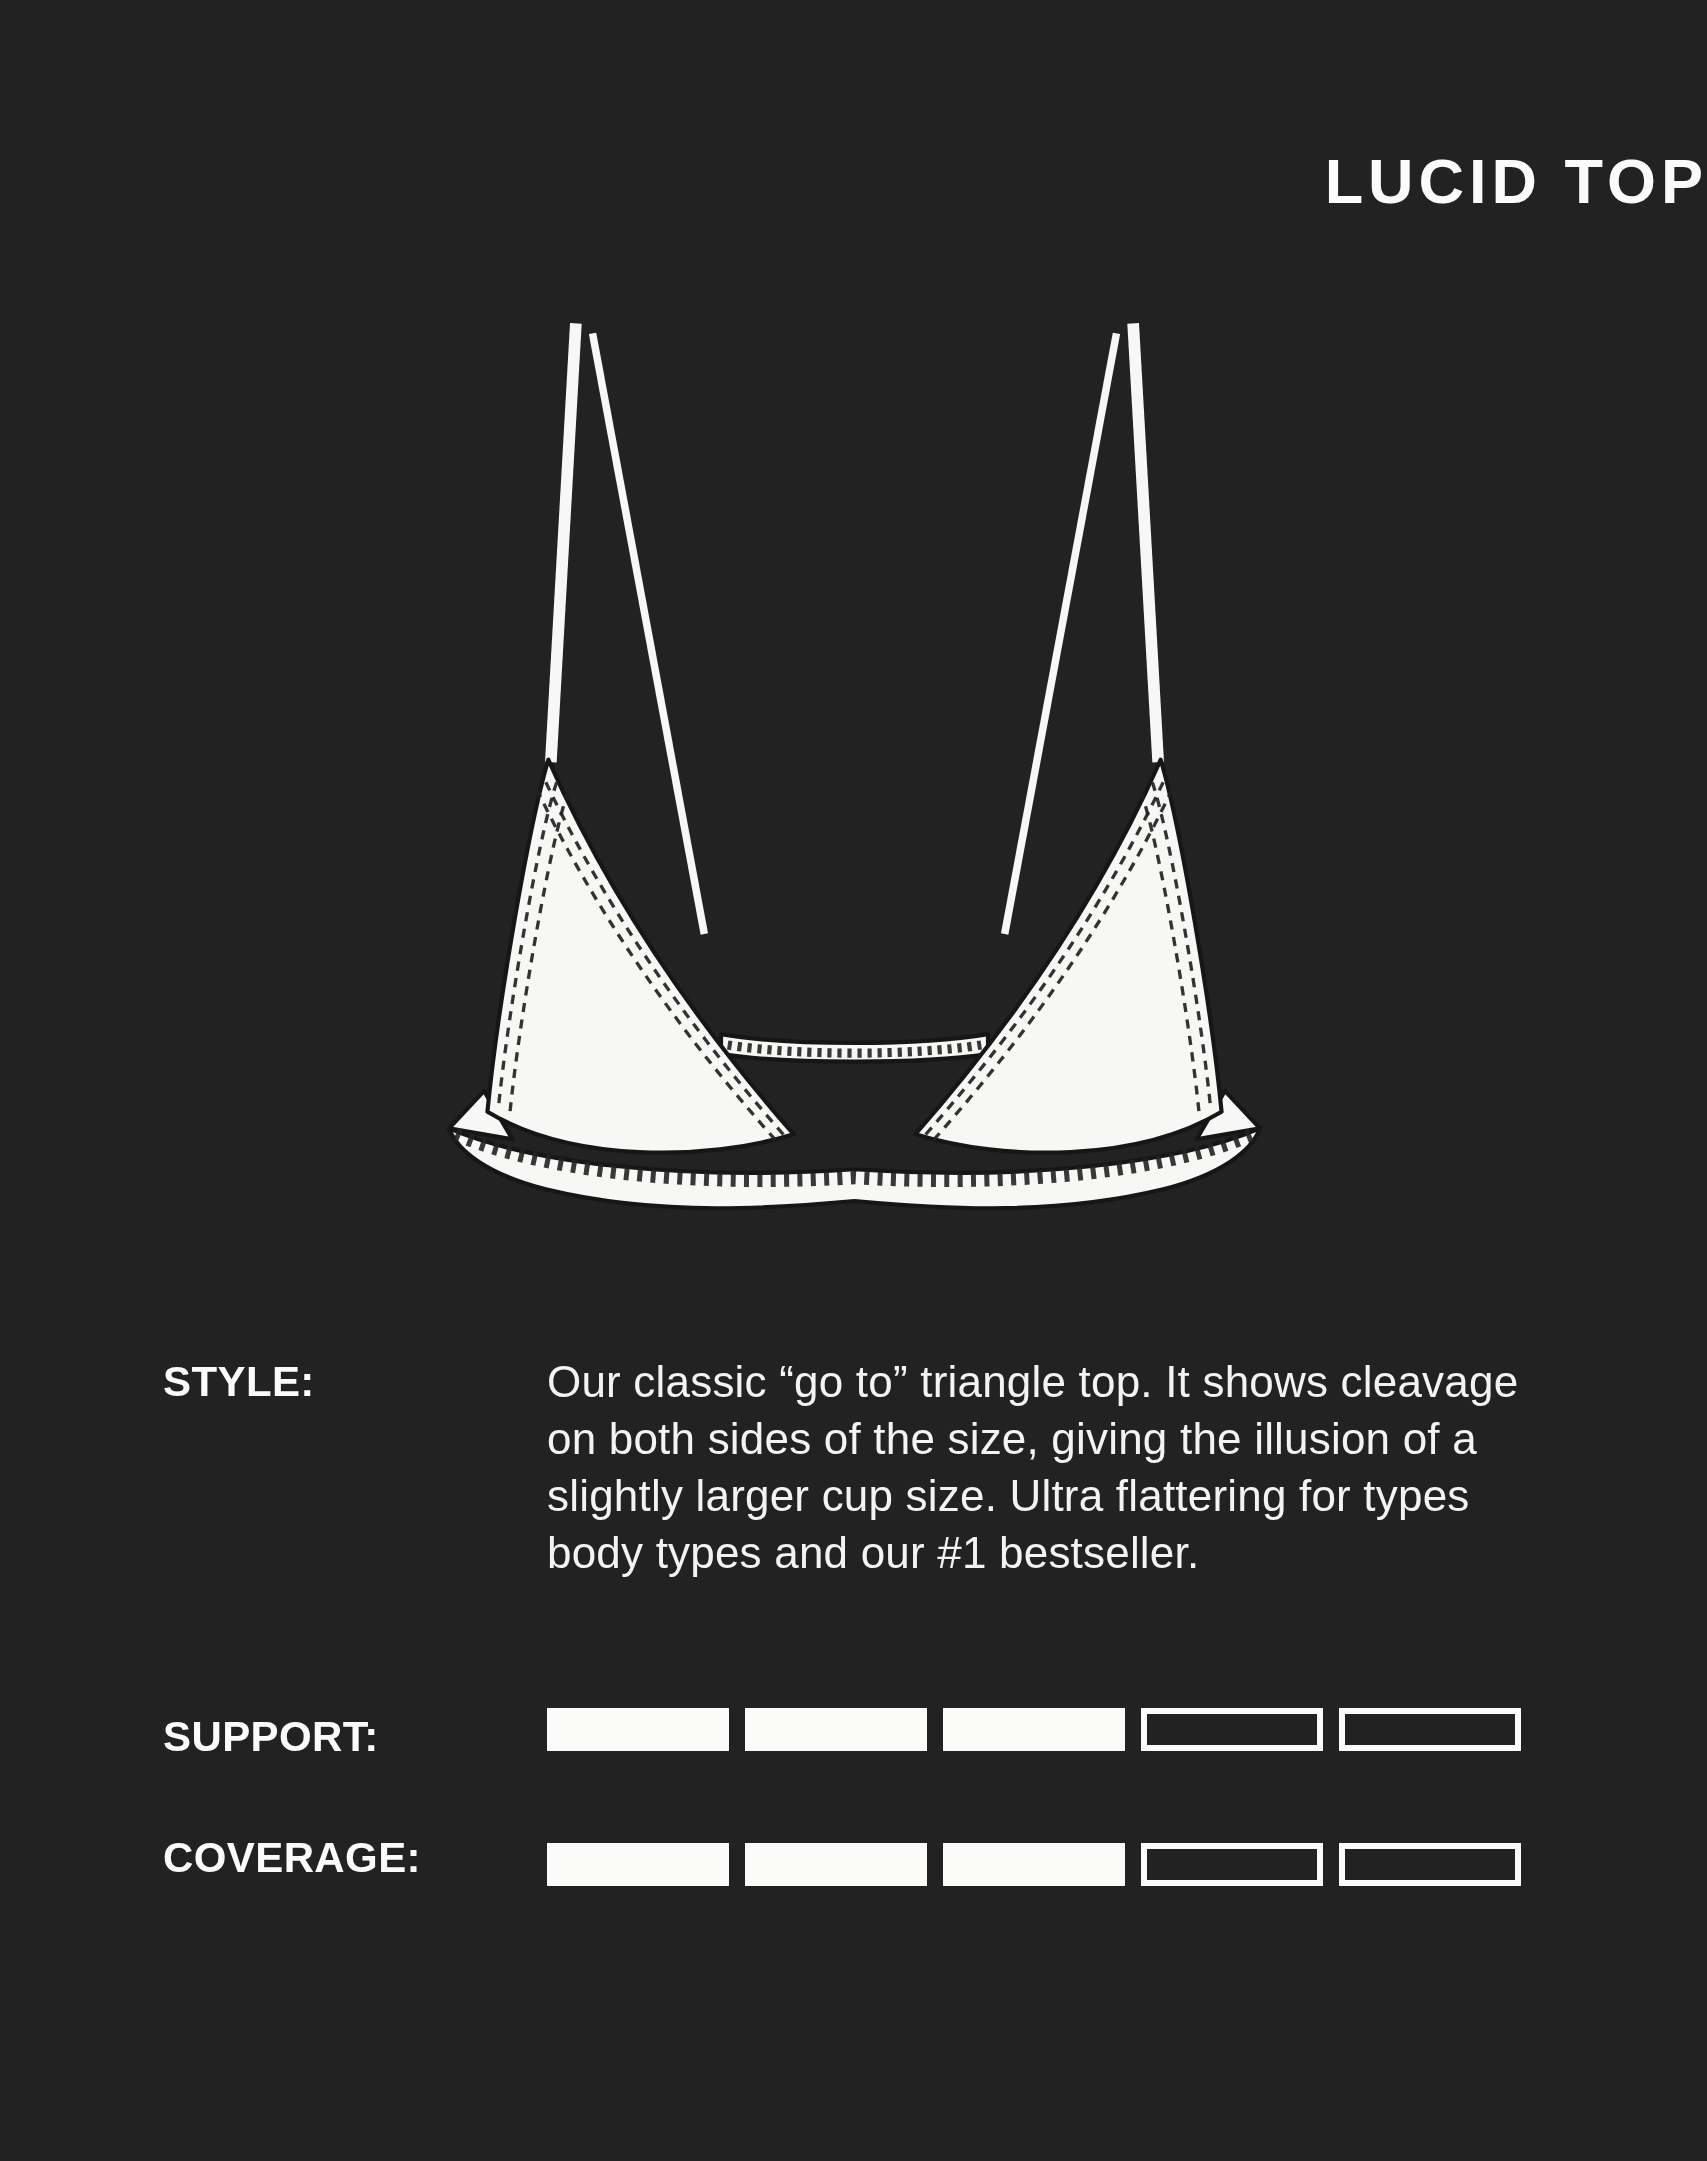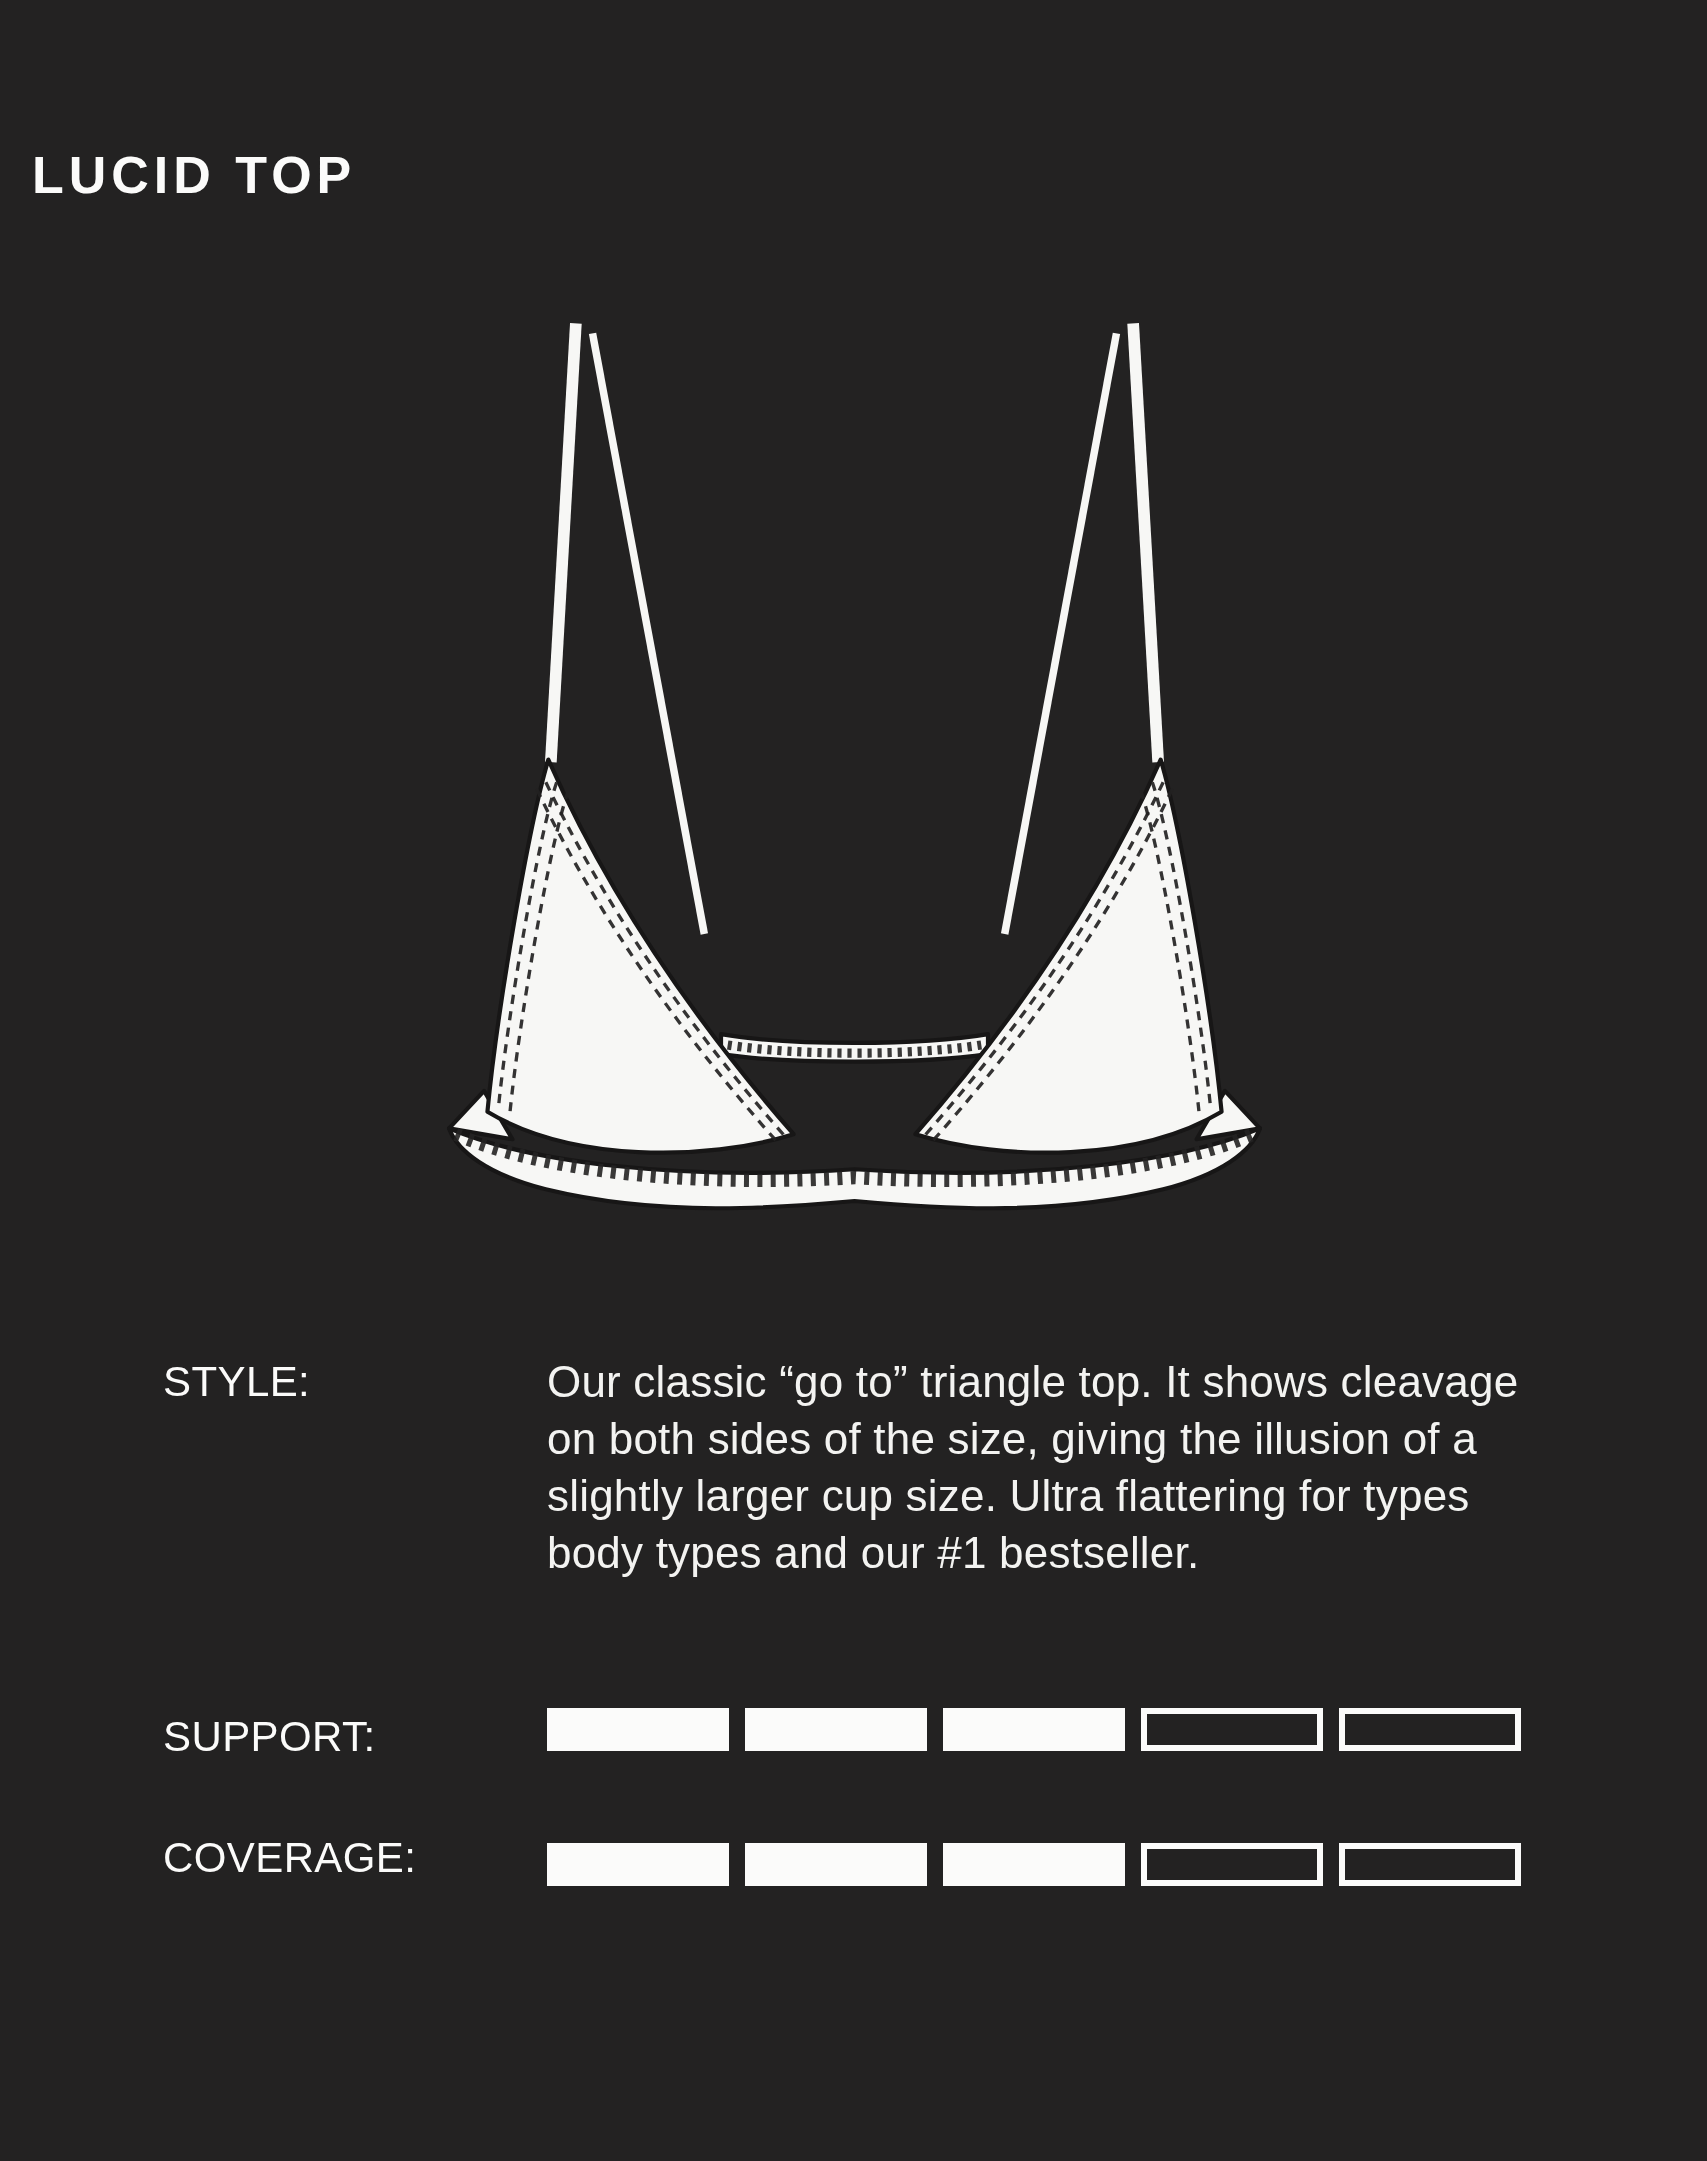--- a/index.html
+++ b/index.html
@@ -14,42 +14,42 @@
     width:1708px;height:2161px;
     font-family:"Liberation Sans", sans-serif;
     color:var(--fg);
     overflow:hidden;
   }
   .page{position:relative;width:1708px;height:2161px;background:var(--bg)}
 
   
   .title{
     position:absolute;top:147px;left:0;width:100%;
-    text-align:left;
-    font-size:52px;font-weight:700;letter-spacing:5px;line-height:1.1;
+    text-align:right;
+    font-size:63px;font-weight:700;letter-spacing:5px;line-height:1.1;
     color:var(--fg);
     padding-left:32px;
   }
 
   
   .art{position:absolute;left:429px;top:315px;width:851px;height:901px}
   .art svg{width:100%;height:100%;display:block}
   .paper-shape{fill:var(--paper);stroke:var(--ink);stroke-width:5;stroke-linejoin:round}
   .strap{fill:none;stroke:var(--paper);stroke-width:14;stroke-linecap:butt}
   .cord{fill:none;stroke:var(--paper);stroke-width:9;stroke-linecap:butt}
   .stitch{fill:none;stroke:#232222;stroke-width:4;stroke-dasharray:11 9;opacity:.92}
   .ladder{fill:none;stroke:#232222;stroke-width:16;stroke-dasharray:6 10;opacity:.9}
   .bridge-stitch{fill:none;stroke:#232222;stroke-width:11;stroke-dasharray:5 7;opacity:.9}
 
   
   .specs{position:absolute;left:163px;top:1353px;width:1384px}
   .row{display:flex;align-items:flex-start}
   .row .label{
     flex:0 0 384px;
-    font-size:42px;font-weight:400;line-height:57px;letter-spacing:0.4px;
+    font-size:42px;font-weight:700;line-height:57px;letter-spacing:0.4px;
     color:var(--fg);
   }
   .row .value{
     flex:1;
     font-size:44px;line-height:57px;letter-spacing:0.2px;
     color:#f3f3f1;
   }
   .row-adjustability{margin-top:62px}
   .row-support{margin-top:65px;align-items:flex-start}
   .row-coverage{margin-top:64px;align-items:flex-end}

